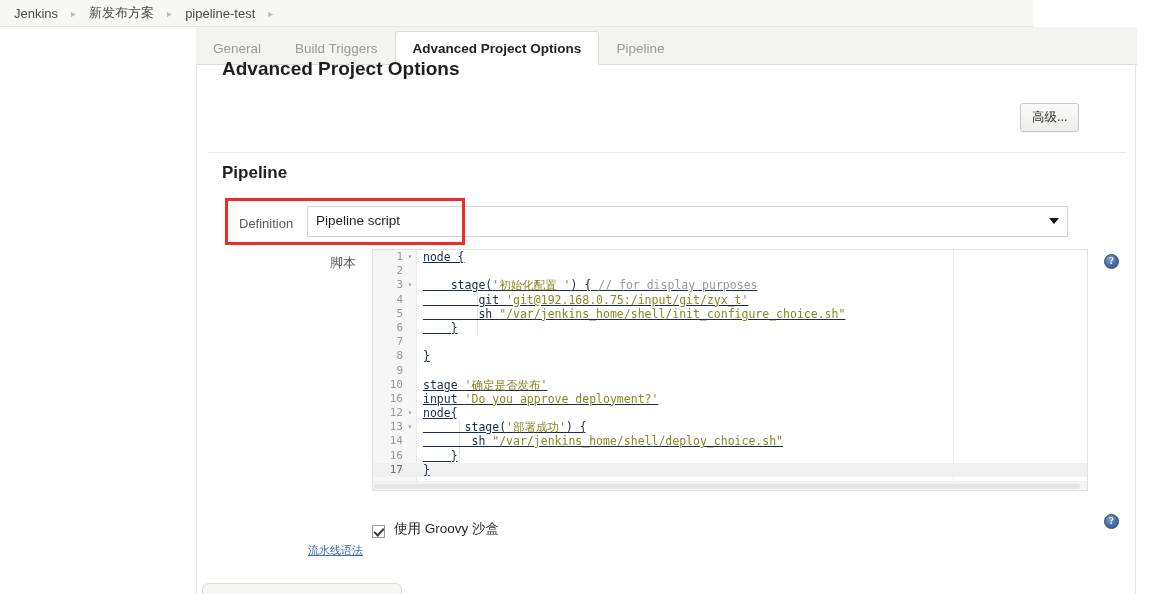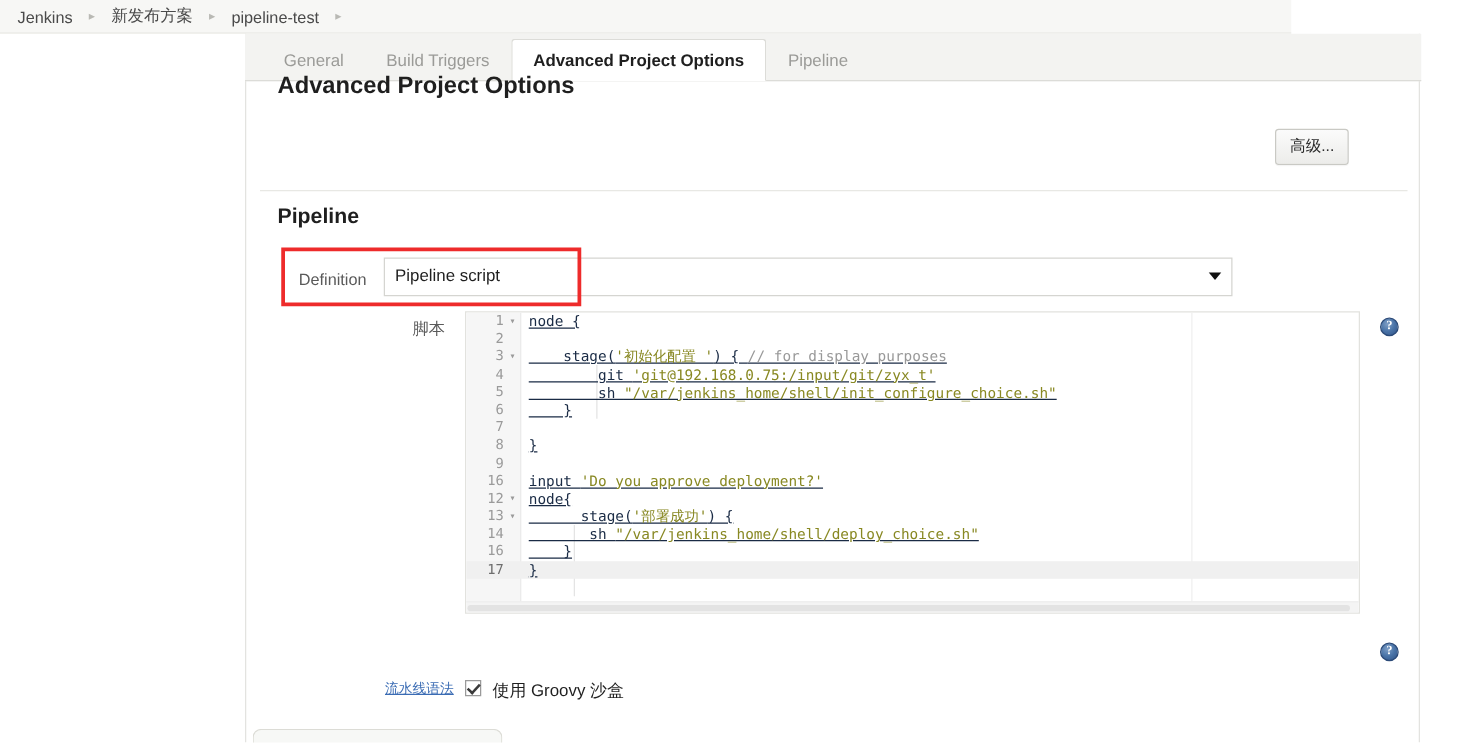--- a/index.html
+++ b/index.html
@@ -33,21 +33,21 @@
     position:absolute;left:0;top:27px;width:196px;height:567px;background:#ffffff;
   }
   .right-white{
     position:absolute;left:1137px;top:27px;width:34px;height:567px;background:#ffffff;
   }
 
   
   .tabbar{
     position:absolute;left:196px;top:27px;width:941px;height:38px;
     background:#f3f3f1;border-bottom:1px solid #dcdcd8;box-sizing:border-box;
-    display:flex;align-items:flex-end;padding-left:14px;
+    display:flex;align-items:flex-end;
   }
   .tab{
     height:31px;line-height:31px;padding:0 17px;font-size:13.5px;color:#9b9b98;
     box-sizing:border-box;white-space:nowrap;cursor:pointer;
   }
   .tab.active{
     background:#ffffff;color:#1f1f1f;font-weight:bold;
     border:1px solid #dcdcd8;border-bottom:1px solid #ffffff;
     border-radius:3px 3px 0 0;margin-bottom:-1px;height:34px;line-height:33px;
   }
@@ -75,21 +75,21 @@
 
   
   .highlight-box{
     position:absolute;left:225px;top:198px;width:240px;height:47px;
     border:3px solid #ee2b2b;box-sizing:border-box;pointer-events:none;
   }
   .def-label{
     position:absolute;left:239px;top:216px;font-size:13px;color:#5a5a5a;white-space:nowrap;
   }
   .def-select{
-    position:absolute;left:307px;top:206px;width:679px;height:31px;
+    position:absolute;left:307px;top:206px;width:761px;height:31px;
     background:#ffffff;border:1px solid #d5d5d1;box-sizing:border-box;cursor:pointer;
   }
   .def-select-value{
     position:absolute;left:8px;top:6px;font-size:13.5px;color:#1f1f1f;white-space:nowrap;
   }
   .def-arrow{
     position:absolute;right:8px;top:11px;width:0;height:0;
     border-left:5px solid transparent;border-right:5px solid transparent;
     border-top:6px solid #111111;
   }
@@ -138,21 +138,21 @@
   }
   .hscroll{
     position:absolute;left:0;bottom:0;width:100%;height:9px;background:#f4f4f4;
     border-top:1px solid #ededed;box-sizing:border-box;
   }
   .hscroll-thumb{
     position:absolute;left:1px;top:2px;width:706px;height:5px;background:#e3e3e3;border-radius:3px;
   }
 
   
-  .cb-row{position:absolute;left:372px;top:544px;display:flex;align-items:flex-start;}
+  .cb-row{position:absolute;left:372px;top:520px;display:flex;align-items:flex-end;}
   .cb{
     width:13px;height:13px;background:#ffffff;border:1px solid #9a9a9a;
     box-sizing:border-box;position:relative;cursor:pointer;flex:none;
   }
   .cb::after{
     content:"";position:absolute;left:3px;top:0px;width:4px;height:8px;
     border:solid #3a3a3a;border-width:0 2px 2px 0;transform:rotate(43deg);
   }
   .cb-label{margin-left:9px;font-size:13.5px;color:#1f1f1f;white-space:nowrap;}
 
@@ -231,20 +231,21 @@
     <div class="code-lines" id="code-lines">
         <div class="cline"><span class="num">1</span><span class="fold">▾</span><span class="txt"><span class="tok-pln">node {</span></span></div>
         <div class="cline"><span class="num">2</span><span class="txt"></span></div>
         <div class="cline"><span class="num">3</span><span class="fold">▾</span><span class="txt"><span class="tok-pln">    stage(</span><span class="tok-str">'初始化配置 '</span><span class="tok-pln">) { </span><span class="tok-com">// for display purposes</span></span></div>
         <div class="cline"><span class="num">4</span><span class="txt"><span class="tok-pln">        git </span><span class="tok-str">'git@192.168.0.75:/input/git/zyx_t'</span></span></div>
         <div class="cline"><span class="num">5</span><span class="txt"><span class="tok-pln">        sh </span><span class="tok-str">"/var/jenkins_home/shell/init_configure_choice.sh"</span></span></div>
         <div class="cline"><span class="num">6</span><span class="txt"><span class="tok-pln">    }</span></span></div>
         <div class="cline"><span class="num">7</span><span class="txt"></span></div>
         <div class="cline"><span class="num">8</span><span class="txt"><span class="tok-pln">}</span></span></div>
         <div class="cline"><span class="num">9</span><span class="txt"></span></div>
+        <div class="cline"><span class="num">10</span><span class="txt"><span class="tok-pln">stage </span><span class="tok-str">'确定是否发布'</span></span></div>
         <div class="cline"><span class="num">16</span><span class="txt"><span class="tok-pln">input </span><span class="tok-str">'Do you approve deployment?'</span></span></div>
         <div class="cline"><span class="num">12</span><span class="fold">▾</span><span class="txt"><span class="tok-pln">node{</span></span></div>
         <div class="cline"><span class="num">13</span><span class="fold">▾</span><span class="txt"><span class="tok-pln">      stage(</span><span class="tok-str">'部署成功'</span><span class="tok-pln">) {</span></span></div>
         <div class="cline"><span class="num">14</span><span class="txt"><span class="tok-pln">       sh </span><span class="tok-str">"/var/jenkins_home/shell/deploy_choice.sh"</span></span></div>
         <div class="cline"><span class="num">16</span><span class="txt"><span class="tok-pln">    }</span></span></div>
         <div class="cline active"><span class="num">17</span><span class="txt"><span class="tok-pln">}</span></span></div>
       </div>
     <div class="hscroll">
       <div class="hscroll-thumb"></div>
     </div>

